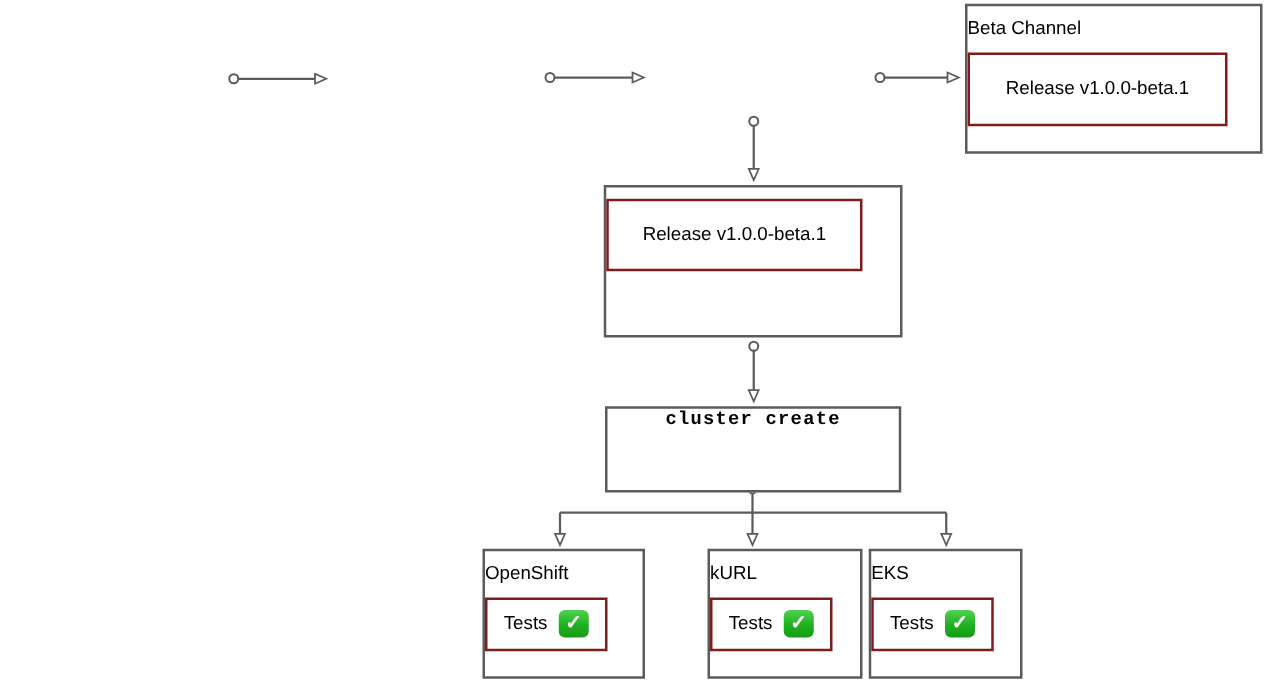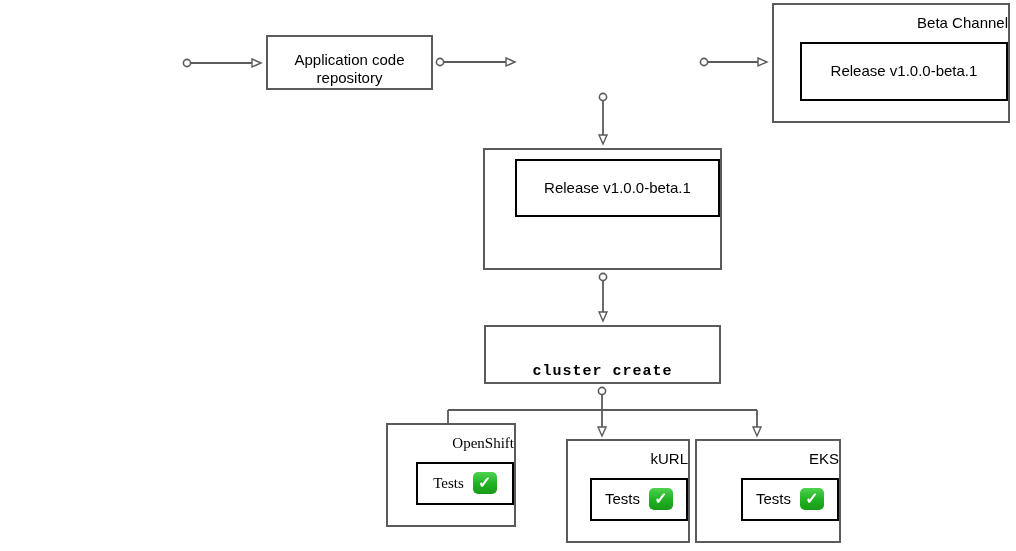--- a/index.html
+++ b/index.html
@@ -26,37 +26,37 @@
     stroke: #5b5b5b;
     stroke-width: 1.8;
     fill: none;
   }
   .node {
     position: absolute;
     box-sizing: border-box;
     border: 2px solid #5b5b5b;
     background: #ffffff;
     display: flex;
-    align-items: flex-end;
+    align-items: flex-start;
     justify-content: center;
     text-align: center;
     font-size: 15px;
     line-height: 1.25;
   }
   .node.container-node {
     flex-direction: column;
     justify-content: flex-start;
   }
   .node-title {
     margin-top: 9px;
     font-size: 15px;
   }
   .inner-box {
     box-sizing: border-box;
-    border: 2px solid #000000;
+    border: 2px solid #7f1d1d;
     background: #ffffff;
     display: flex;
     align-items: center;
     justify-content: center;
     text-align: center;
     font-size: 15px;
     margin-top: 9px;
   }
   .mono {
     font-family: "Liberation Mono", "DejaVu Sans Mono", monospace;
@@ -105,63 +105,60 @@
     <path class="connector" d="M 603 97 L 603 143" marker-start="url(#dot)" marker-end="url(#arrow)"></path>
     <path class="connector" d="M 603 277 L 603 320" marker-start="url(#dot)" marker-end="url(#arrow)"></path>
     <path class="connector" d="M 602 391 L 602 410" marker-start="url(#dot)"></path>
     <path class="connector" d="M 448 410 L 757 410"></path>
     <path class="connector" d="M 448 410 L 448 435" marker-end="url(#arrow)"></path>
     <path class="connector" d="M 602 410 L 602 435" marker-end="url(#arrow)"></path>
     <path class="connector" d="M 757 410 L 757 435" marker-end="url(#arrow)"></path>
   </svg>
 
 
-  <div class="node" style="left:266px; top:35px; width:167px; height:55px; padding:0 14px;">
-    <span>Application code repository</span>
-  </div>
 
 
   <div class="node container-node" style="left:772px; top:3px; width:238px; height:120px;">
     <div class="node-title">Beta Channel</div>
     <div class="inner-box" style="width:208px; height:59px;">
       <span>Release v1.0.0-beta.1</span>
     </div>
   </div>
 
   <div class="node container-node" style="left:483px; top:148px; width:239px; height:122px;">
     <div class="inner-box" style="width:205px; height:58px;">
       <span>Release v1.0.0-beta.1</span>
     </div>
   </div>
 
-  <div class="node" style="left:484px; top:325px; width:237px; height:59px;">
+  <div class="node" style="left:484px; top:325px; width:237px; height:69px;">
     <span class="mono">cluster create</span>
   </div>
 
-  <div class="node container-node" style="left:386px; top:423px; width:130px; height:104px;font-family:Liberation Serif, serif;">
+  <div class="node container-node" style="left:386px; top:439px; width:130px; height:104px;">
     <div class="node-title">OpenShift</div>
     <div class="inner-box" style="width:98px; height:43px;">
       <span class="tests-row">
         <span>Tests</span>
         <span class="check-badge">✓</span>
       </span>
     </div>
   </div>
 
   <div class="node container-node" style="left:566px; top:439px; width:124px; height:104px;">
     <div class="node-title">kURL</div>
     <div class="inner-box" style="width:98px; height:43px;">
       <span class="tests-row">
         <span>Tests</span>
         <span class="check-badge">✓</span>
       </span>
     </div>
   </div>
 
-  <div class="node container-node" style="left:695px; top:439px; width:146px; height:104px;">
+  <div class="node container-node" style="left:695px; top:439px; width:123px; height:104px;">
     <div class="node-title">EKS</div>
     <div class="inner-box" style="width:98px; height:43px;">
       <span class="tests-row">
         <span>Tests</span>
         <span class="check-badge">✓</span>
       </span>
     </div>
   </div>
 
 </div>

